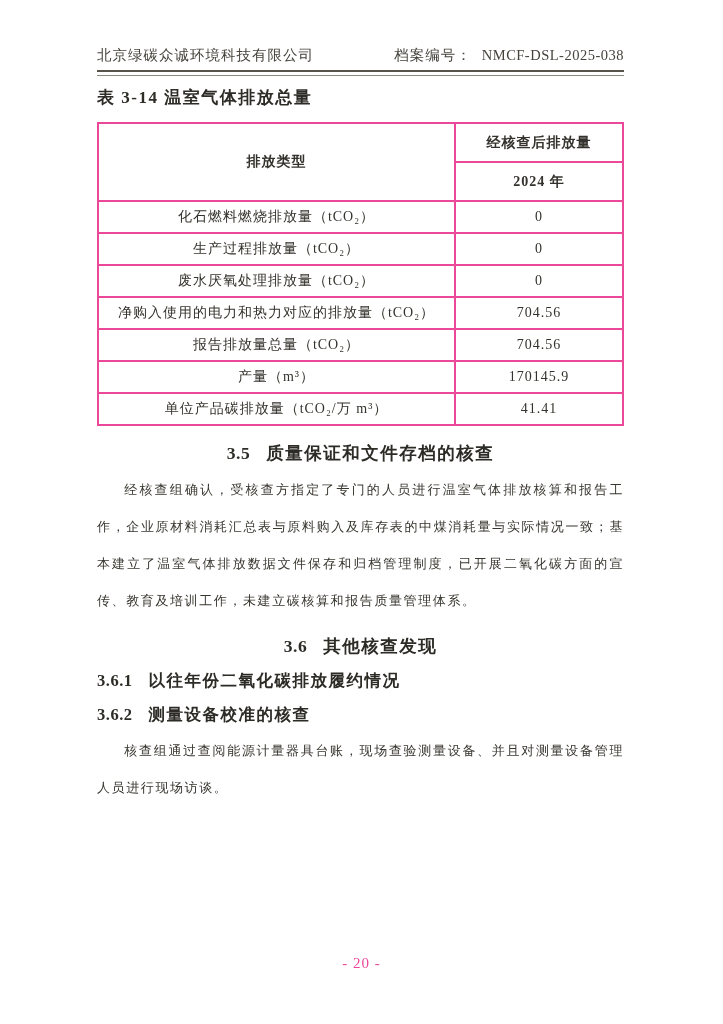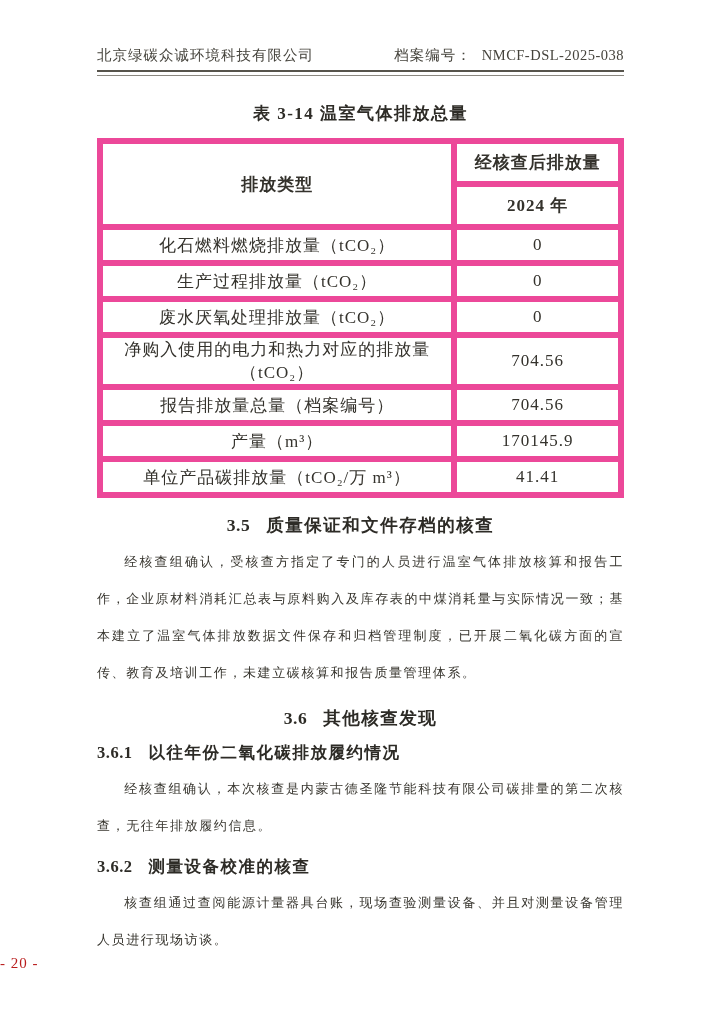--- a/index.html
+++ b/index.html
@@ -31,39 +31,39 @@
   .hdr-right { white-space: nowrap; }
   .hdr-right .num { margin-left: 10px; letter-spacing: 0.5px; text-align: center; }
   .hdr-rule {
     margin-top: 5px;
     height: 3px;
     border-top: 2px solid #57544c;
     border-bottom: 1px solid #8b8880;
   }
   
   .tbl-title {
-    margin-top: 26px;
-    text-align: center;
+    margin-top: 10px;
+    text-align: left;
     font-weight: bold;
     font-size: 17px;
     letter-spacing: 1.5px;
     color: #2e2c27;
   }
   
   table.ghg {
     margin-top: 13px;
     width: 100%;
     border-collapse: collapse;
     table-layout: fixed;
   }
   table.ghg td, table.ghg th {
-    border: 6px solid #ec4899;
+    border: 2px solid #ec4899;
     text-align: center;
     vertical-align: middle;
-    font-size: 17px;
+    font-size: 14px;
     letter-spacing: 1px;
     color: #34322c;
     padding: 0;
   }
   table.ghg th { font-weight: bold; }
   table.ghg .col-type  { width: 68%; }
   table.ghg .col-value { width: 32%; }
   table.ghg .hrow td, table.ghg .hrow th { height: 37px; }
   table.ghg .drow td { height: 30px; text-align: center; }
   table.ghg { border: 1.5px solid #45433c; }
@@ -93,23 +93,24 @@
     text-indent: 2.1em;
     color: #38362f;
   }
   .para.stretch { text-align-last: justify; }
   
   .footer {
     position: absolute;
     left: 0;
     right: 0;
     bottom: 52px;
+    text-align: center;
     font-size: 15px;
     letter-spacing: 1px;
-    color: #b91c1c;
+    color: #ec4899;
   }
 </style>
 </head>
 <body>
 
 <div class="page">
   <div class="content">
 
     <div class="hdr">
       <span>北京绿碳众诚环境科技有限公司</span>
@@ -144,21 +145,21 @@
         </tr>
         <tr class="drow">
           <td>废水厌氧处理排放量（tCO₂）</td>
           <td>0</td>
         </tr>
         <tr class="drow">
           <td>净购入使用的电力和热力对应的排放量（tCO₂）</td>
           <td>704.56</td>
         </tr>
         <tr class="drow">
-          <td>报告排放量总量（档案编号）</td>
+          <td>报告排放量总量（tCO₂）</td>
           <td>704.56</td>
         </tr>
         <tr class="drow">
           <td>产量（m³）</td>
           <td>170145.9</td>
         </tr>
         <tr class="drow">
           <td>单位产品碳排放量（tCO₂/万 m³）</td>
           <td>41.41</td>
         </tr>
@@ -170,21 +171,20 @@
     </div>
     <p class="para">经核查组确认，受核查方指定了专门的人员进行温室气体排放核算和报告工作，企业原材料消耗汇总表与原料购入及库存表的中煤消耗量与实际情况一致；基本建立了温室气体排放数据文件保存和归档管理制度，已开展二氧化碳方面的宣传、教育及培训工作，未建立碳核算和报告质量管理体系。</p>
 
     <div class="h2">
       <span class="sec-num">3.6</span><span>其他核查发现</span>
     </div>
 
     <div class="h3">
       <span class="sec-num">3.6.1</span><span>以往年份二氧化碳排放履约情况</span>
     </div>
-    <p class="para">经核查组确认，本次核查是内蒙古德圣隆节能科技有限公司碳排量的第二次核查，无往年排放履约信息。</p>
 
     <div class="h3">
       <span class="sec-num">3.6.2</span><span>测量设备校准的核查</span>
     </div>
     <p class="para">核查组通过查阅能源计量器具台账，现场查验测量设备、并且对测量设备管理人员进行现场访谈。</p>
 
   </div>
 
   <div class="footer">
     <span>- 20 -</span>

